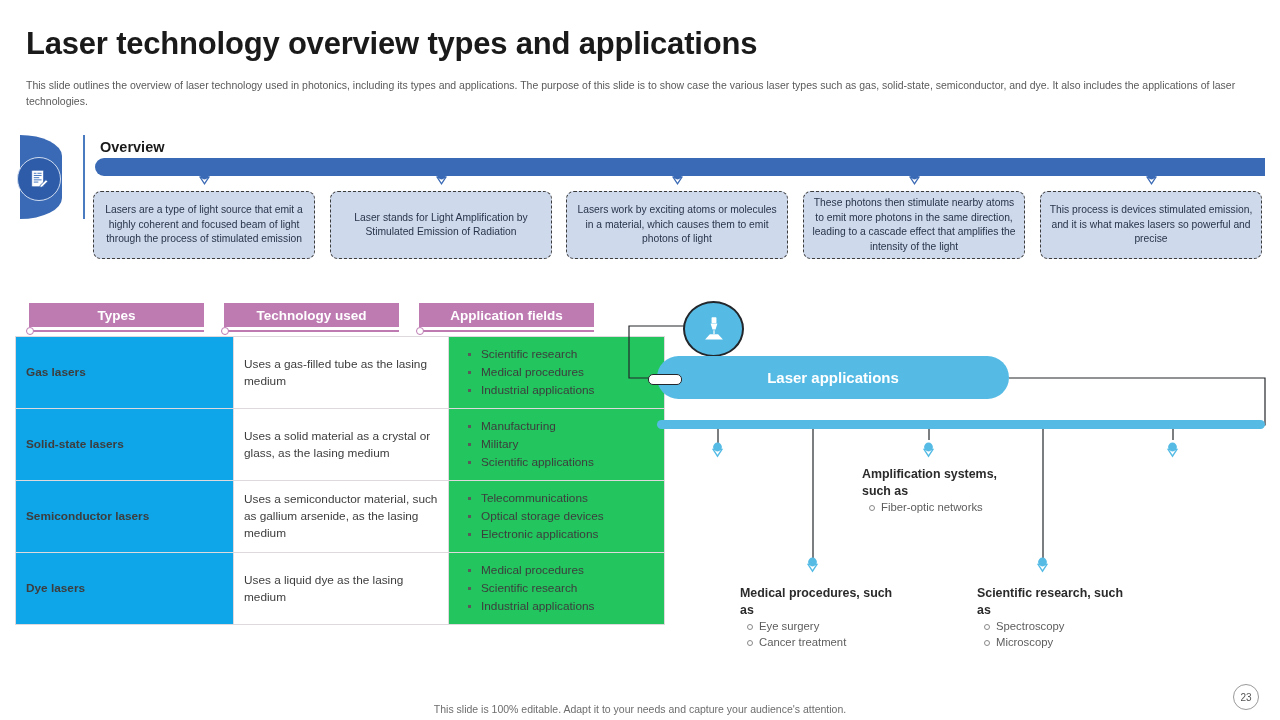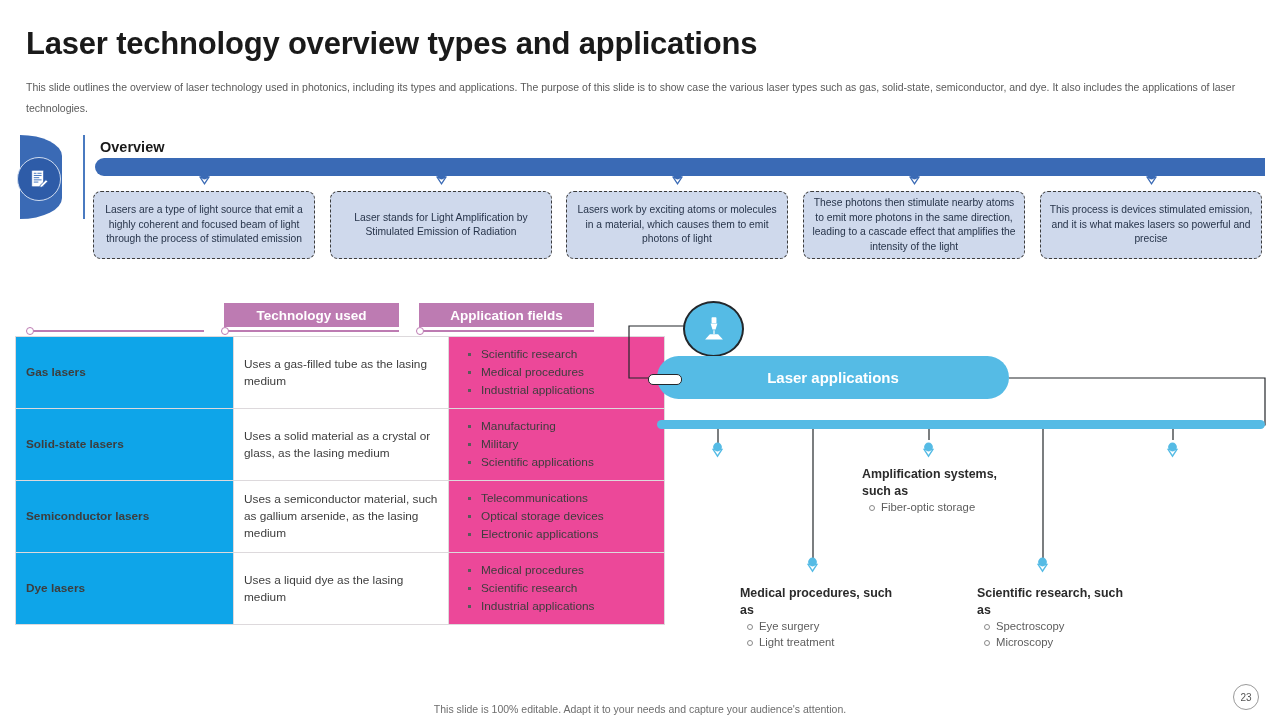--- a/index.html
+++ b/index.html
@@ -15,21 +15,21 @@
 
   
   .title{
     position:absolute;left:26px;top:26px;
     font-size:31px;font-weight:bold;color:#1a1a1a;
     letter-spacing:-0.2px;
     font-family:"Liberation Sans", sans-serif;
   }
   .subtitle{
     position:absolute;left:26px;top:77px;width:1215px;
-    font-size:10.5px;line-height:21px;color:#5a5a5a;
+    font-size:10.5px;line-height:16px;color:#5a5a5a;
   }
 
   
   .ov-badge{
     position:absolute;left:20px;top:135px;
     width:42px;height:84px;
     background:#3a6ab5;
     border-radius:0 84px 84px 0 / 0 42px 42px 0;
   }
   .ov-badge-circle{
@@ -86,21 +86,21 @@
     vertical-align:middle;
     padding:8px 10px;
     font-size:11.8px;
     line-height:17px;
     color:#3d3d3d;
   }
   td.c-type{
     width:197px;background:#0ea5e9;font-weight:bold;font-size:12.6px;color:#2b2b2b;
   }
   td.c-tech{width:194px;background:#ffffff;}
-  td.c-app{width:195px;background:#ec4899;padding-left:6px;}
+  td.c-app{width:195px;background:#22c55e;padding-left:6px;}
   ul.bul{margin:0;padding-left:22px;list-style:none;}
   ul.bul li{position:relative;margin:1px 0;}
   ul.bul li:before{
     content:"";position:absolute;left:-13px;top:7px;
     width:3px;height:3px;background:#5a5a5a;
   }
   .connector{position:absolute;left:0;top:0;}
   .app-pill{
     position:absolute;left:657px;top:356px;width:352px;height:43px;
     background:#55bbe5;border-radius:22px;
@@ -206,20 +206,21 @@
   </div>
 
   <div class="ov-card" style="left:93px;">Lasers are a type of light source that emit a highly coherent and focused beam of light through the process of stimulated emission</div>
   <div class="ov-card" style="left:330px;">Laser stands for Light Amplification by Stimulated Emission of Radiation</div>
   <div class="ov-card" style="left:566px;">Lasers work by exciting atoms or molecules in a material, which causes them to emit photons of light</div>
   <div class="ov-card" style="left:803px;">These photons then stimulate nearby atoms to emit more photons in the same direction, leading to a cascade effect that amplifies the intensity of the light</div>
   <div class="ov-card" style="left:1040px;">This process is devices stimulated emission, and it is what makes lasers so powerful and precise</div>
 
   <div class="tbl">
     <div class="tbl-head">
+      <div class="th" style="left:14px;width:175px;">Types</div>
       <div class="th-rule" style="left:14px;width:175px;"></div>
       <div class="th-dot" style="left:11px;"></div>
 
       <div class="th" style="left:209px;width:175px;">Technology used</div>
       <div class="th-rule" style="left:209px;width:175px;"></div>
       <div class="th-dot" style="left:206px;"></div>
 
       <div class="th" style="left:404px;width:175px;">Application fields</div>
       <div class="th-rule" style="left:404px;width:175px;"></div>
       <div class="th-dot" style="left:401px;"></div>
@@ -330,28 +331,28 @@
         <circle cx="6.5" cy="5" r="4.4" fill="#55bbe5"></circle>
         <path d="M2.1 7.4 L6.5 14.2 L10.9 7.4 Z" fill="none" stroke="#55bbe5" stroke-width="1.4"></path>
       </svg>
   </div>
 
 
   <div class="leaf" style="left:740px;top:585px;width:158px;">
     <div class="leaf-title">Medical procedures, such as</div>
     <ul class="sub">
       <li>Eye surgery</li>
-      <li>Light treatment</li>
+      <li>Cancer treatment</li>
     </ul>
   </div>
 
   <div class="leaf" style="left:862px;top:466px;width:140px;">
     <div class="leaf-title">Amplification systems, such as</div>
     <ul class="sub">
-      <li>Fiber-optic storage</li>
+      <li>Fiber-optic networks</li>
     </ul>
   </div>
 
   <div class="leaf" style="left:977px;top:585px;width:150px;">
     <div class="leaf-title">Scientific research, such as</div>
     <ul class="sub">
       <li>Spectroscopy</li>
       <li>Microscopy</li>
     </ul>
   </div>

